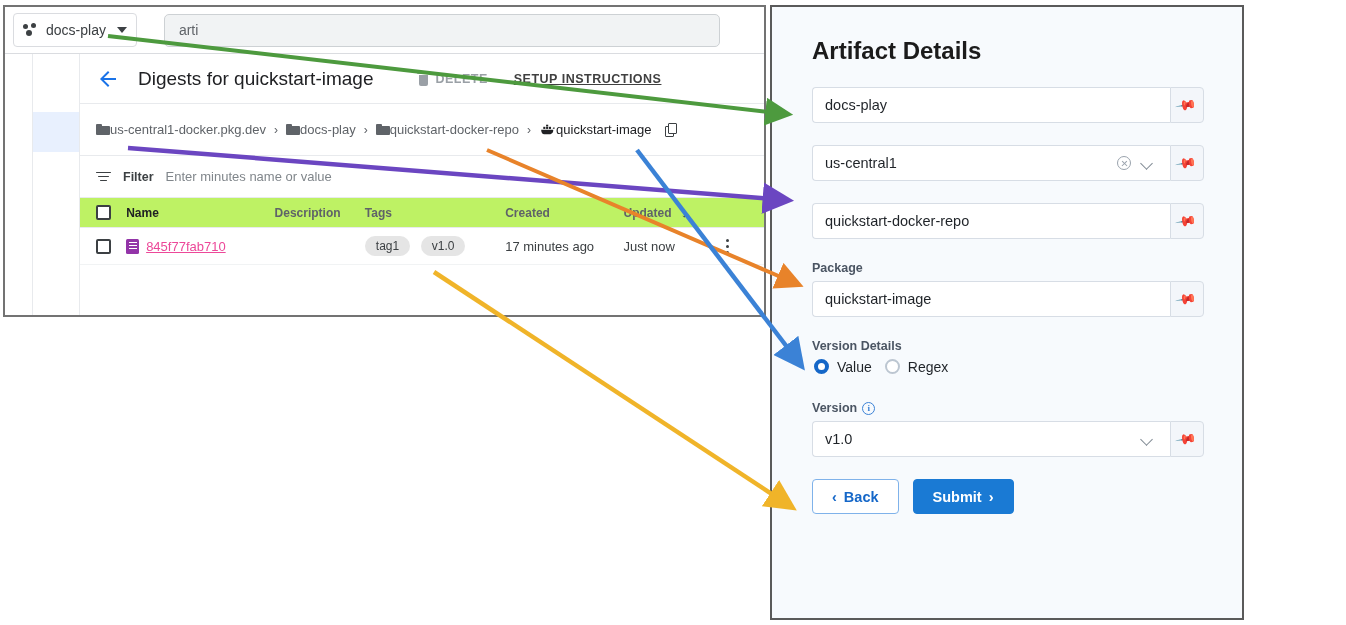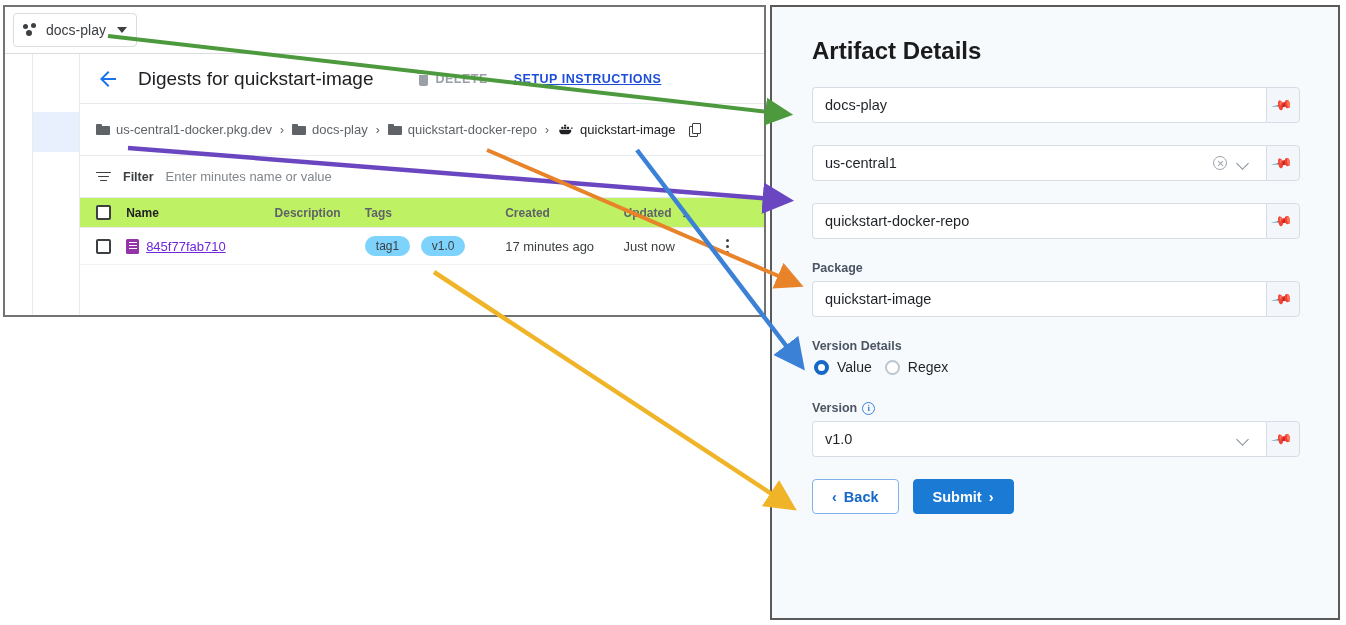--- a/index.html
+++ b/index.html
@@ -70,28 +70,28 @@
   .btn-delete{
     display:flex;align-items:center;gap:5px;
     font-size:12.5px; font-weight:600; letter-spacing:.5px;
     color:#9aa0a6; text-transform:uppercase; cursor:default;
   }
   .trash{ width:13px;height:14px;position:relative; flex:none;}
   .trash .lid{position:absolute;left:0;top:0;width:13px;height:2px;background:#9aa0a6;border-radius:1px;}
   .trash .body{position:absolute;left:2px;top:3px;width:9px;height:11px;background:#9aa0a6;border-radius:0 0 2px 2px;}
   .link-setup{
     font-size:12.5px;font-weight:600;letter-spacing:.5px;text-transform:uppercase;
-    color:#1d4ed8; text-decoration:underline; white-space:nowrap;
+    color:#404040; text-decoration:underline; white-space:nowrap;
   }
 
   .breadcrumb{
     height:52px; display:flex; align-items:center; gap:8px; padding-left:16px;
     font-size:13px; color:#5f6368; border-bottom:1px solid #e8eaed;
   }
-  .crumb{ display:flex; align-items:center; gap:6px; white-space:nowrap; }
+  .crumb{ display:flex; align-items:center; white-space:nowrap; }
   .folder{
     width:14px;height:11px;position:relative;flex:none;
   }
   .folder .tab{position:absolute;left:0;top:0;width:6px;height:3px;background:#5f6368;border-radius:1px 1px 0 0;}
   .folder .bd{position:absolute;left:0;top:2px;width:14px;height:9px;background:#5f6368;border-radius:1px;}
   .chev{ color:#5f6368; font-size:12px; }
   .crumb.current{ color:#202124; font-weight:500; }
   .copy-ico{ width:13px;height:14px;position:relative;margin-left:6px;flex:none;}
   .copy-ico .b{position:absolute;width:9px;height:11px;border:1.6px solid #3c4043;border-radius:1px;}
   .copy-ico .b1{left:0;top:3px;background:#fff;}
@@ -122,35 +122,35 @@
   .col-desc{ width:90px; }
   .col-tags{ width:140px; }
   .col-created{ width:118px; }
   .col-updated{ width:100px; }
   .col-menu{ width:40px; }
   .chkbox{ width:15px;height:15px;border:2px solid #3c4043;border-radius:2px;background:#fff;display:block;}
   .digest-link{ display:flex; align-items:center; gap:7px; }
   .doc-ico{ width:13px;height:15px;background:#9334a8;border-radius:1.5px;position:relative;flex:none;}
   .doc-ico::after{content:"";position:absolute;left:2.5px;top:3px;width:8px;height:1.2px;background:#fff;
     box-shadow:0 3px 0 #fff, 0 6px 0 #fff;}
-  .dg-text{ color:#6d28d9; text-decoration:underline; font-size:13px; }
+  .dg-text{ color:#ec4899; text-decoration:underline; font-size:13px; }
   .tag{
-    display:inline-block; background:#7dd3fc; border-radius:11px;
+    display:inline-block; background:#e5e5e5; border-radius:11px;
     padding:3px 11px; font-size:12px; color:#3c4043; margin-right:7px;
   }
   .sort-arrow{ font-size:13px; margin-left:6px; color:#3c4043; }
   .kebab{ width:4px; height:16px; position:relative; margin-left:2px;}
   .kebab i{position:absolute;left:0;width:3.4px;height:3.4px;border-radius:50%;background:#3c4043;}
   .kebab i:nth-child(1){top:0;}
   .kebab i:nth-child(2){top:6px;}
   .kebab i:nth-child(3){top:12px;}
 
   
   #details-panel{
-    position:absolute; left:770px; top:5px; width:570px; height:615px;
+    position:absolute; left:770px; top:5px; width:474px; height:615px;
     background:#f7fafd; border:2px solid #5a5a5a;
   }
   #details-inner{ padding:26px 38px 0 40px; }
   .panel-title{ font-size:24px; font-weight:700; color:#1b1b1b; margin:4px 0 22px 0; }
   .field-label{
     font-size:12.5px; font-weight:700; color:#4b5563; margin-bottom:6px;
     display:flex; align-items:center; gap:5px;
   }
   .field-wrap{ display:flex; align-items:stretch; margin-bottom:22px; }
   .field-box{
@@ -179,21 +179,21 @@
   .chev-ico::after{
     content:"";position:absolute;left:1px;top:1px;width:8px;height:8px;
     border-left:1.6px solid #7e8892;border-bottom:1.6px solid #7e8892;transform:rotate(-45deg);
   }
   .info-ico{
     width:13px;height:13px;border:1.3px solid #3b82d6;border-radius:50%;
     color:#3b82d6;font-size:9px;font-weight:700;display:flex;align-items:center;justify-content:center;
     font-family:"Liberation Serif", serif;
   }
   .radio-row{ display:flex; align-items:center; gap:13px; margin:4px 0 26px 2px; }
-  .radio{ display:flex; align-items:flex-end; gap:8px; font-size:14px; color:#1f2328; }
+  .radio{ display:flex; align-items:flex-start; gap:8px; font-size:14px; color:#1f2328; }
   .rb{ width:15px;height:15px;border-radius:50%;border:2px solid #bcc6d1; background:#fff; flex:none;}
   .rb.on{ border:4.5px solid #1567c8; }
   .btn-row{ display:flex; align-items:center; gap:14px; margin-top:4px; }
   .btn{
     height:35px; border-radius:4px; display:flex; align-items:center; justify-content:center;
     gap:7px; font-size:14.5px; font-weight:700; padding:0 19px;
   }
   .btn-back{ background:#fff; border:1.6px solid #7fb2ea; color:#1567c8; }
   .btn-submit{ background:#1a7ad4; border:1.6px solid #1a7ad4; color:#fff; }
 
@@ -207,20 +207,23 @@
 
   <div id="gcp-topbar">
     <div class="proj-chip">
       <span class="proj-dots">
           <i></i>
           <i></i>
           <i></i>
         </span>
       <span>docs-play</span>
       <span class="caret-down"></span>
+    </div>
+    <div class="searchbar">
+      <span>arti</span>
     </div>
   </div>
 
   <div id="left-rail"></div>
   <div id="nav-rail">
     <div class="nav-sel"></div>
   </div>
 
   <div id="gcp-content">
 

